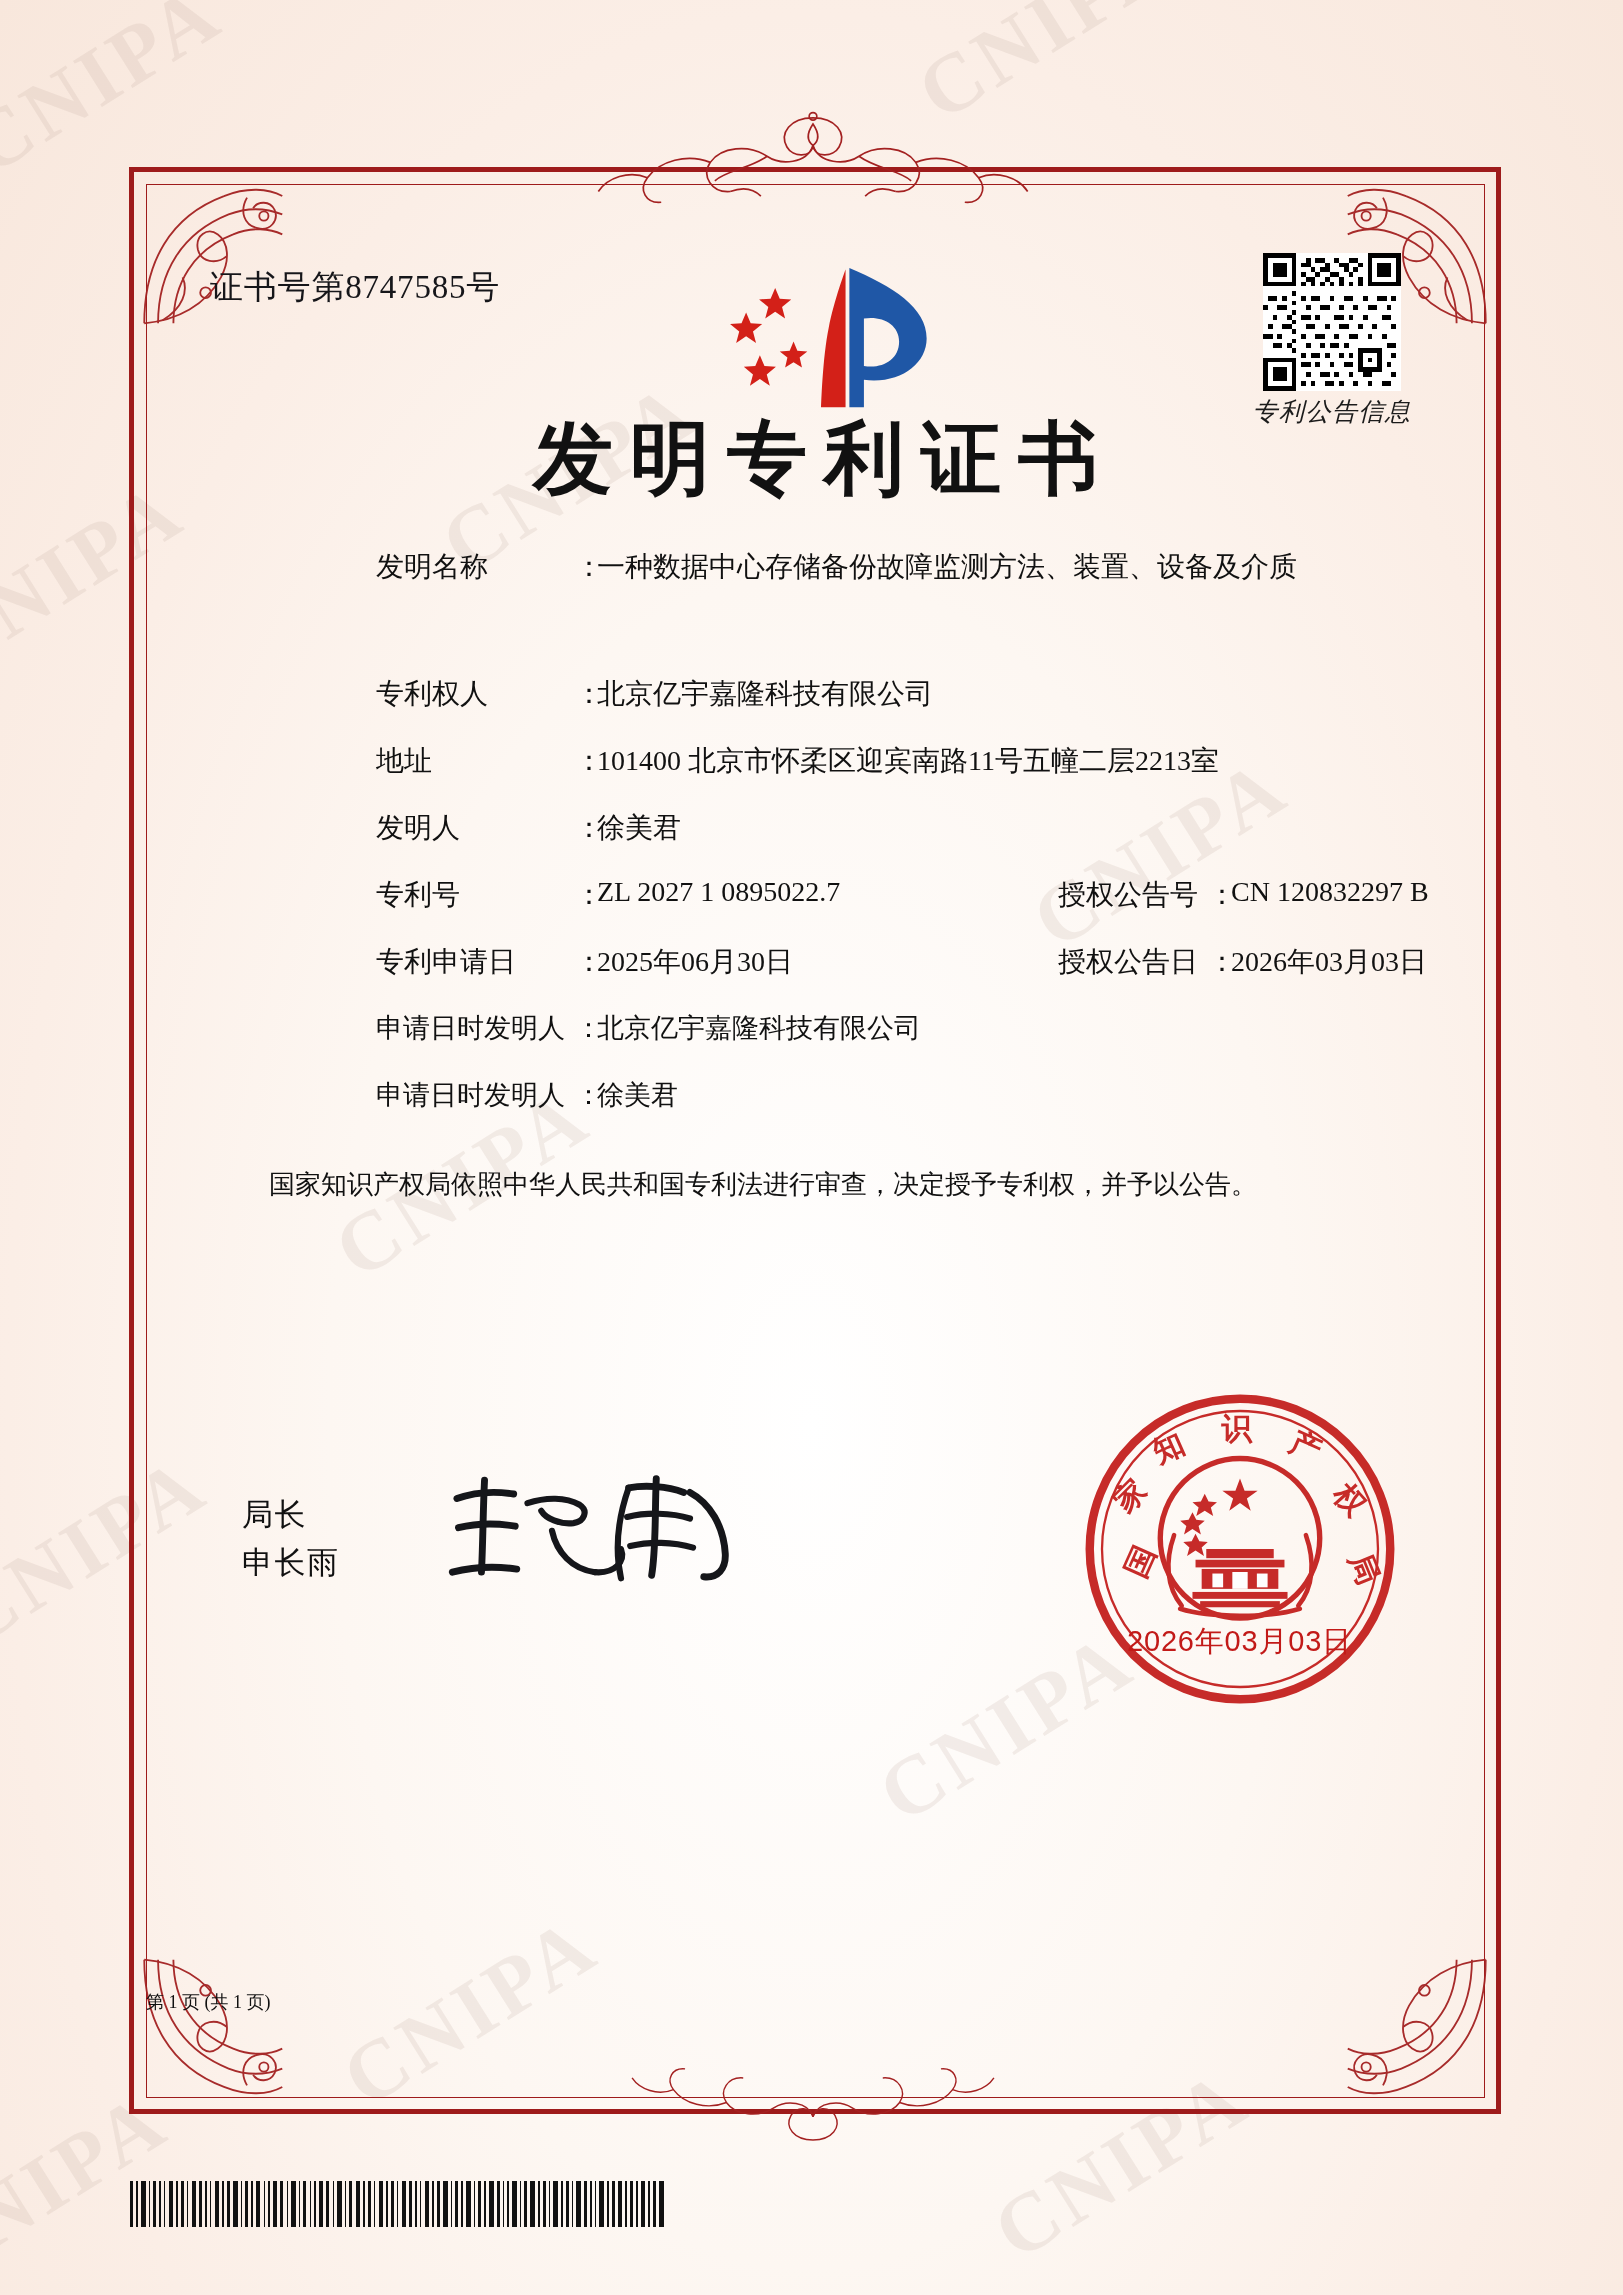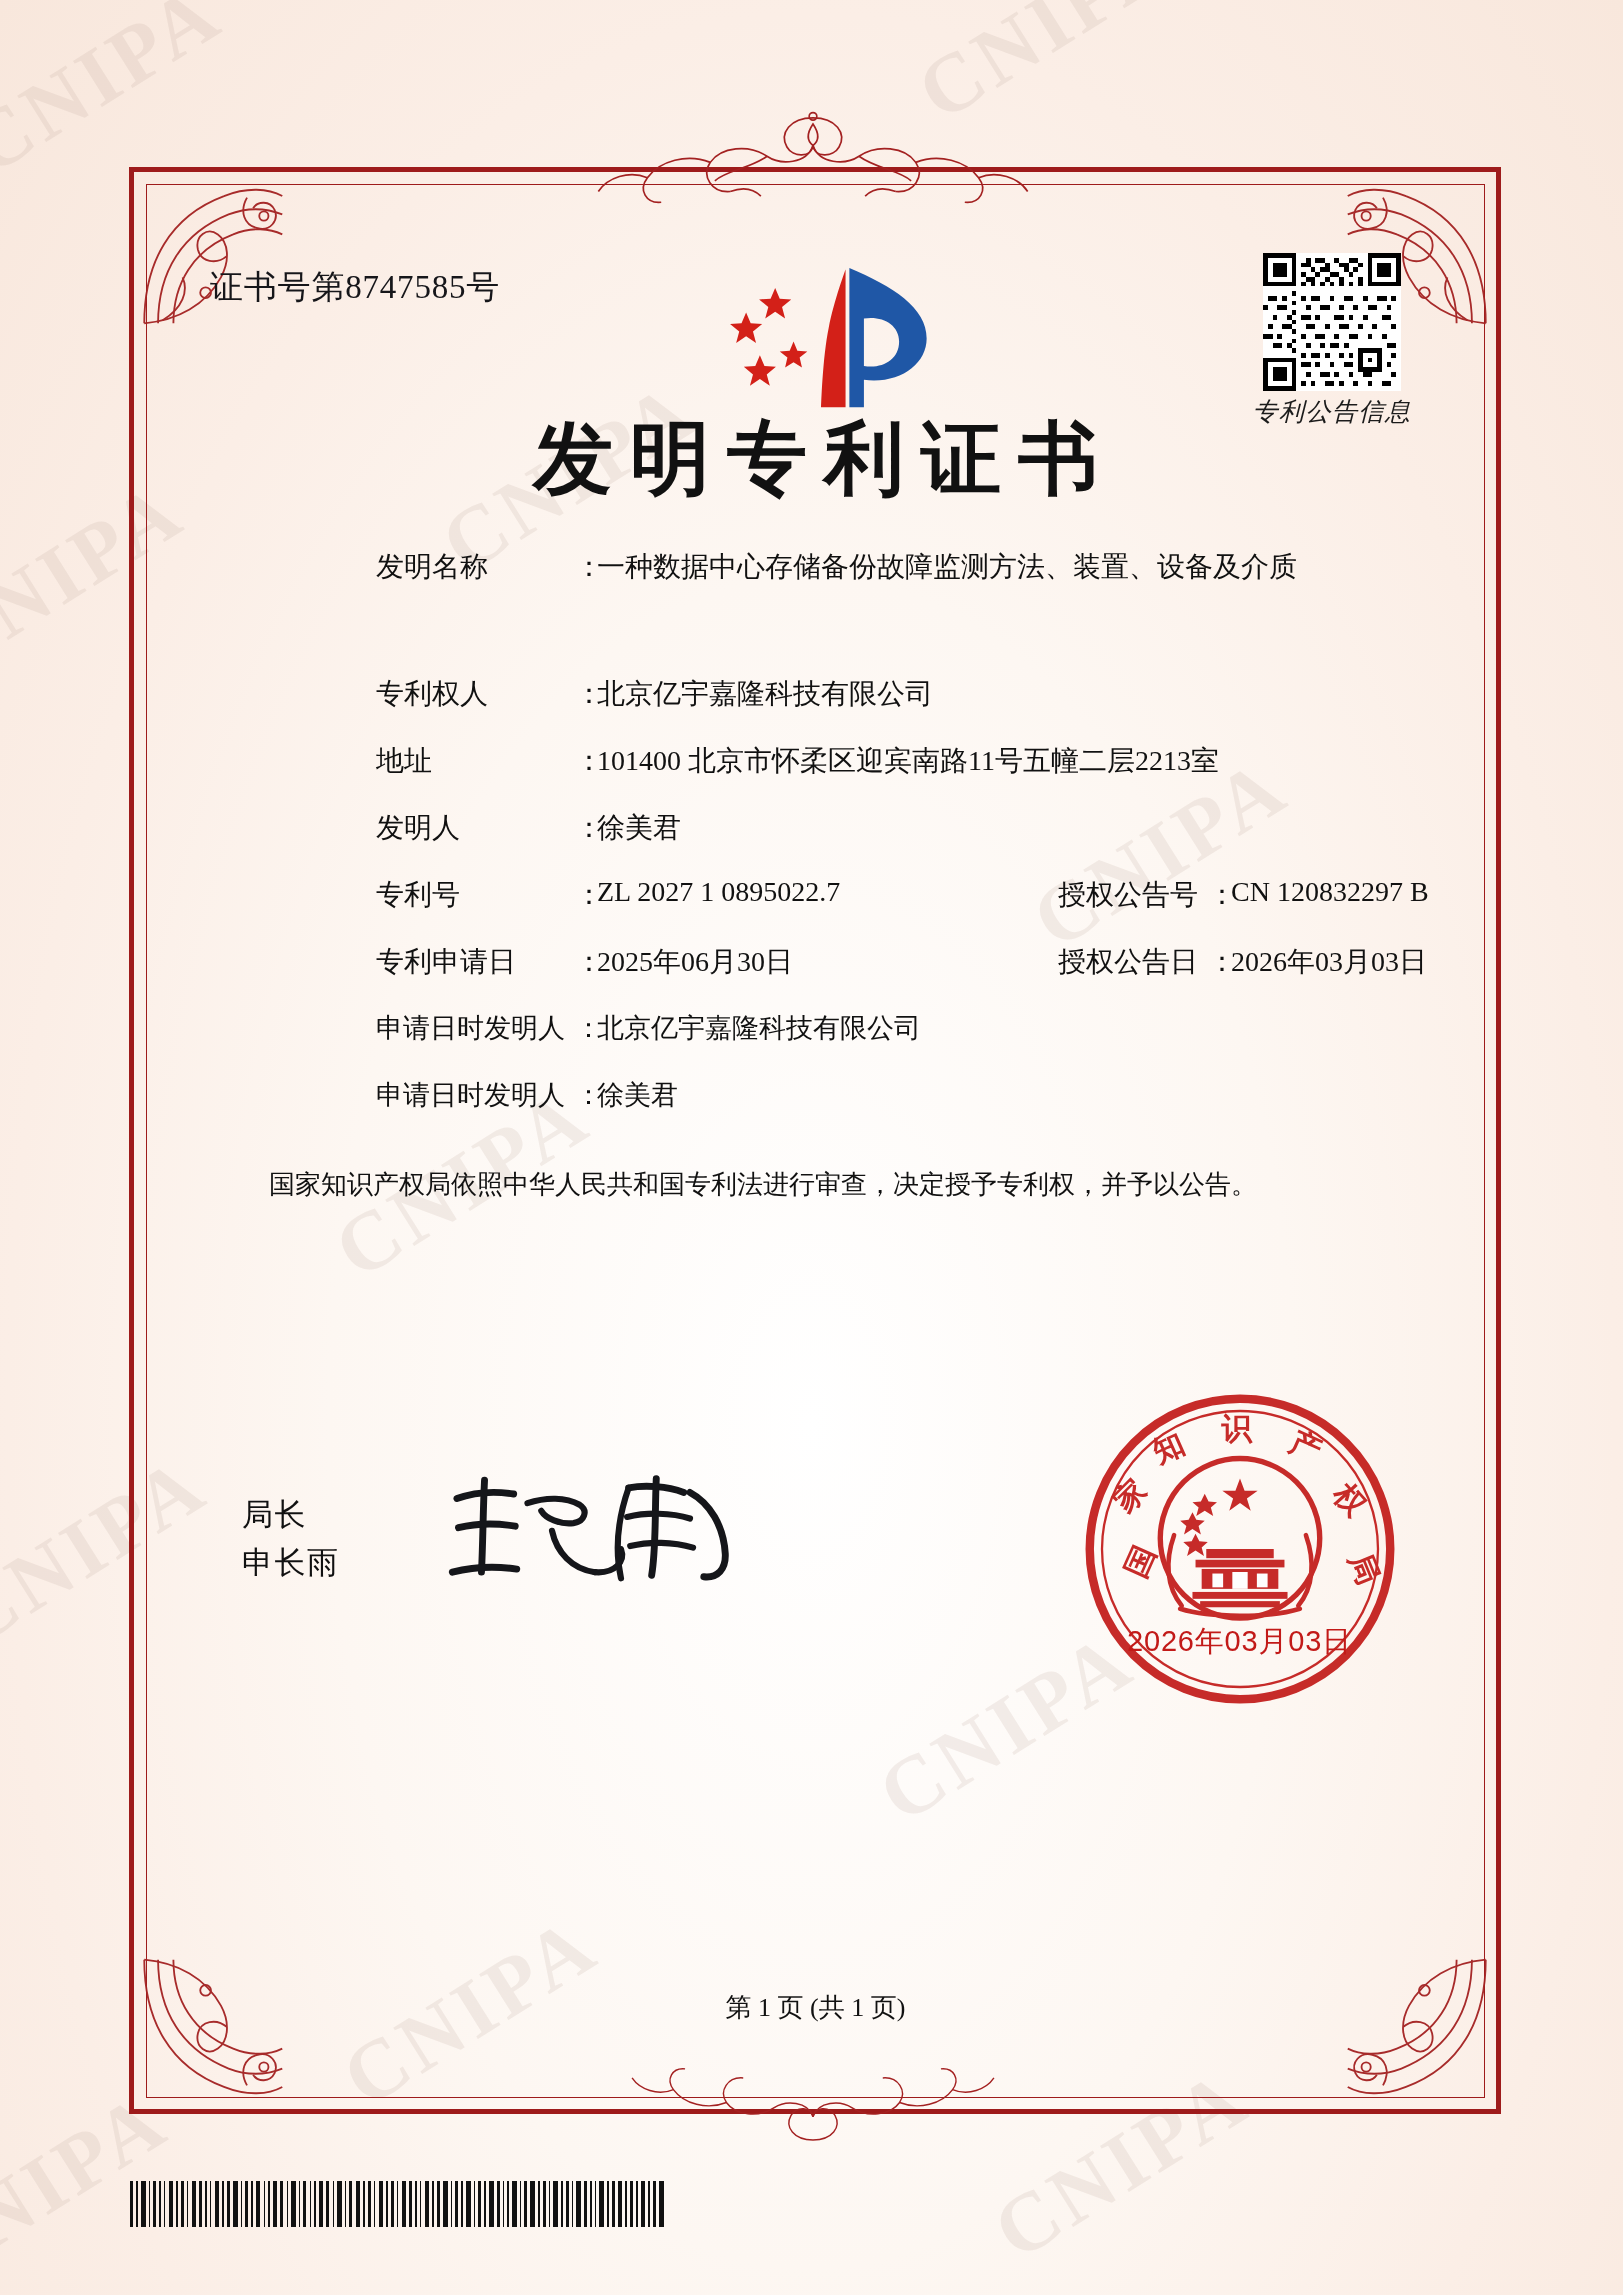--- a/index.html
+++ b/index.html
@@ -254,22 +254,22 @@
     color: #c21a18;
     letter-spacing: 0.8px;
     font-family: "Liberation Sans", sans-serif;
   }
 
   .page-no {
     position: absolute;
     left: 0;
     top: 1806px;
     width: 100%;
-    text-align: center;
-    font-size: 26px;
+    text-align: left;
+    font-size: 18px;
     color: #111;
   }
 
   
   .barcode {
     position: absolute;
     left: 130px;
     top: 2181px;
     width: 537px;
     height: 46px;

